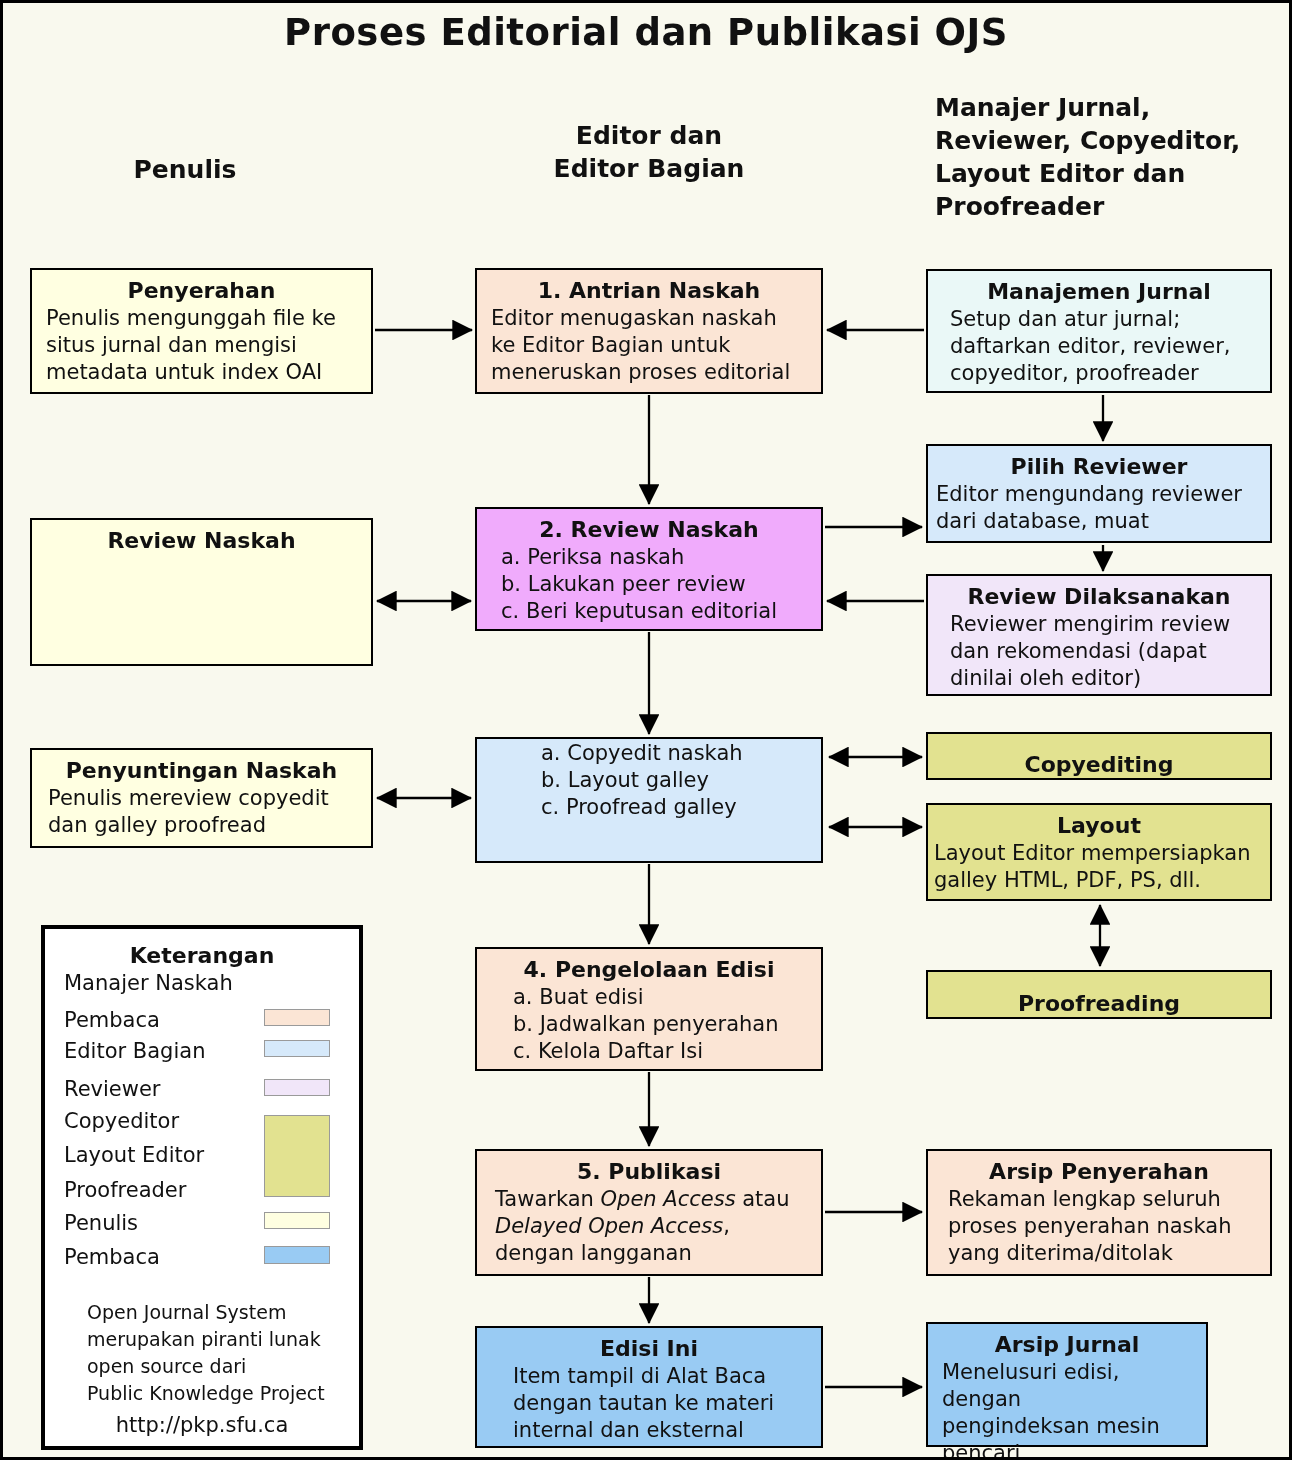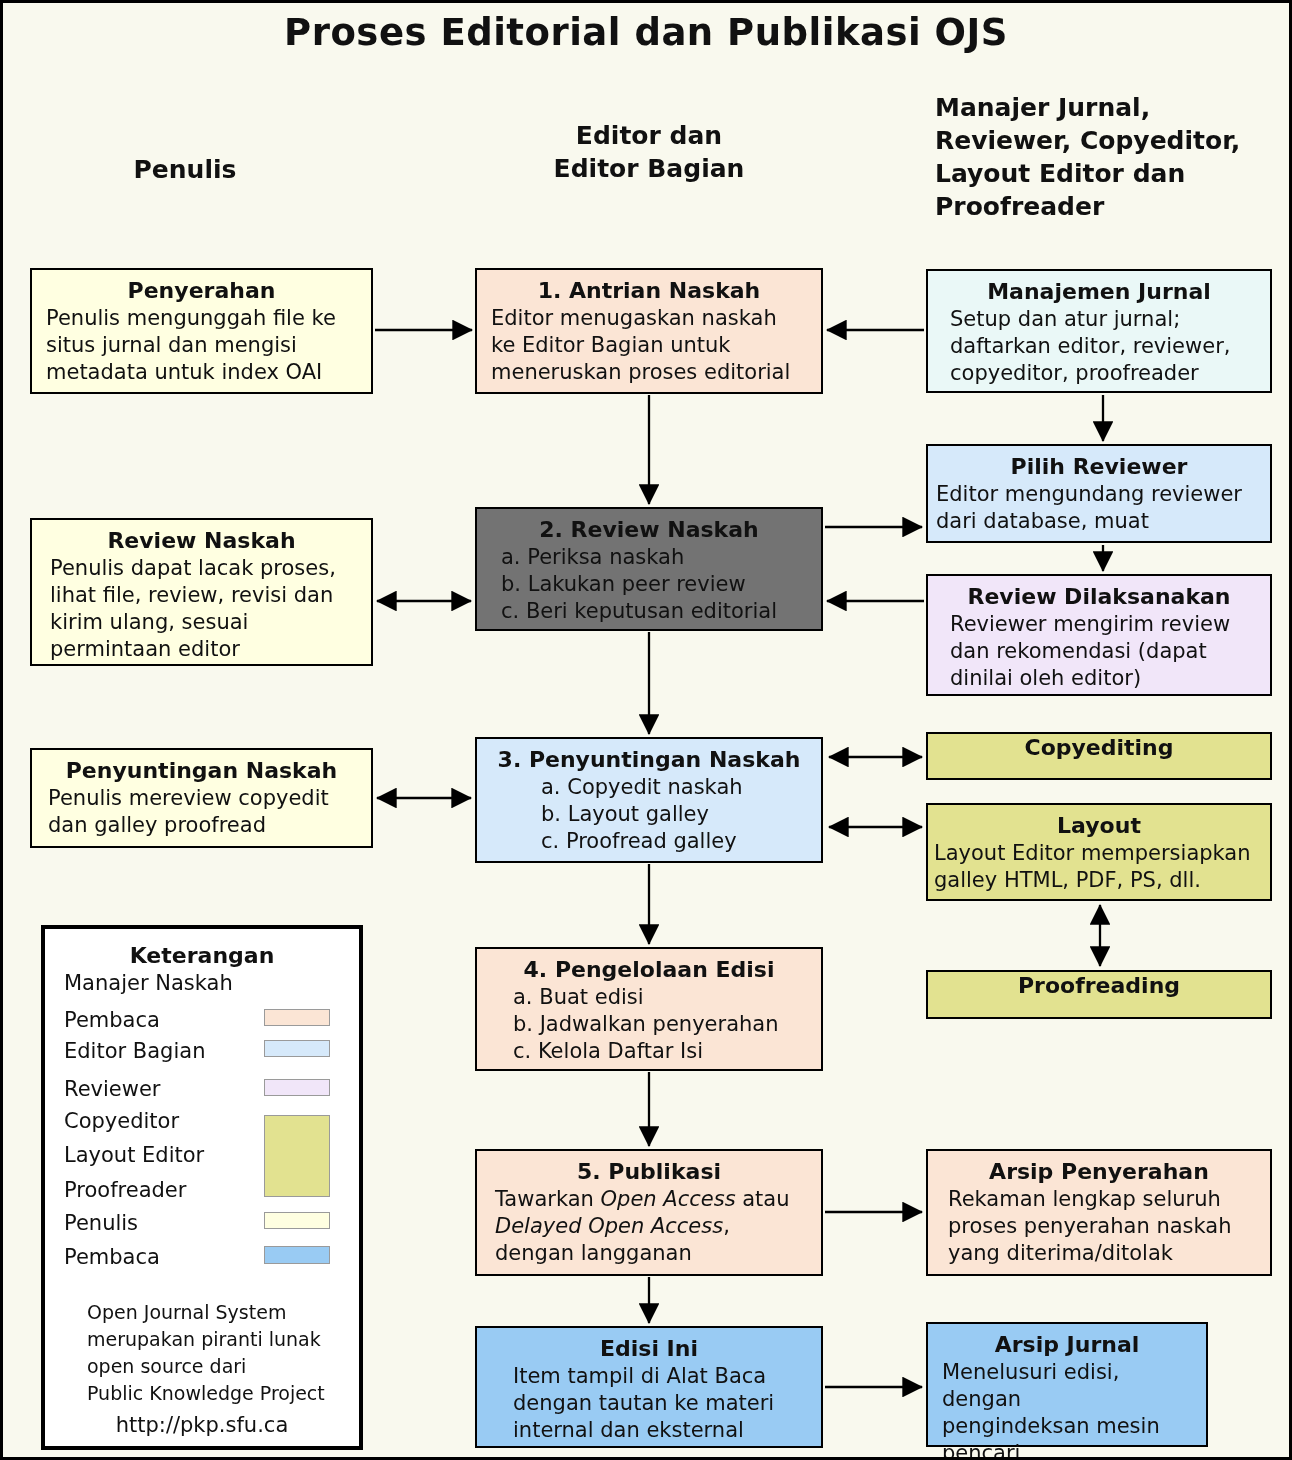--- a/index.html
+++ b/index.html
@@ -12,21 +12,21 @@
   .main-title{width:100%;top:8px;text-align:center;font-size:37px;font-weight:bold;letter-spacing:.5px;}
   .col-hdr{font-size:25px;font-weight:bold;line-height:33px;white-space:pre-line;}
   .hdr-left{left:27px;top:150px;width:310px;text-align:center;}
   .hdr-mid{left:472px;top:116px;width:348px;text-align:center;}
   .hdr-right{left:932px;top:88px;width:350px;text-align:left;}
   .box{
     position:absolute;box-sizing:border-box;border:2px solid #000;background:#fff;
   }
   .box-title{font-size:22px;font-weight:bold;text-align:center;padding-top:7px;line-height:27px;}
   .box-body{font-size:21px;line-height:27px;white-space:pre-line;padding:1px 6px 0 14px;}
-  .vcenter{display:flex;align-items:flex-start;justify-content:center;}
+  .vcenter{display:flex;align-items:flex-end;justify-content:center;}
   .vcenter .box-title{padding-top:0;}
   .pl8{padding-left:8px;}  .pl16{padding-left:16px;} .pl18{padding-left:18px;}
   .pl20{padding-left:20px;} .pl22{padding-left:22px;} .pl24{padding-left:24px;}
   .pl30{padding-left:36px;} .pl64{padding-left:64px;} .pl6{padding-left:6px;}
   svg.arrows{position:absolute;left:0;top:0;pointer-events:none;}
   svg.arrows line{stroke:#000;stroke-width:2.3px;}
   .legend{
     position:absolute;left:38px;top:922px;width:322px;height:525px;box-sizing:border-box;
     border:4px solid #000;background:#fff;
   }
@@ -53,48 +53,43 @@
 
   <div class="box" style="left: 27px; top: 265px; width: 343px; height: 126px; background-color: rgb(255, 255, 225);">
     <div class="box-title">Penyerahan</div>
     <div class="box-body">Penulis mengunggah file ke
 situs jurnal dan mengisi
 metadata untuk index OAI</div>
   </div>
 
   <div class="box" style="left: 27px; top: 515px; width: 343px; height: 148px; background-color: rgb(255, 255, 225);">
     <div class="box-title">Review Naskah</div>
-    <div class="box-body pl18">Penulis dapat lacak proses,
-lihat file, review, revisi dan
-kirim ulang, sesuai
-permintaan editor</div>
   </div>
 
   <div class="box" style="left: 27px; top: 745px; width: 343px; height: 100px; background-color: rgb(255, 255, 225);">
     <div class="box-title">Penyuntingan Naskah</div>
     <div class="box-body pl16">Penulis mereview copyedit
 dan galley proofread</div>
   </div>
 
   <div class="box" style="left: 472px; top: 265px; width: 348px; height: 126px; background-color: rgb(251, 229, 213);">
     <div class="box-title">1. Antrian Naskah</div>
     <div class="box-body">Editor menugaskan naskah
 ke Editor Bagian untuk
 meneruskan proses editorial</div>
   </div>
 
-  <div class="box" style="left: 472px; top: 504px; width: 348px; height: 124px; background-color: #737373;">
+  <div class="box" style="left: 472px; top: 504px; width: 348px; height: 124px; background-color: #f0abfc;">
     <div class="box-title">2. Review Naskah</div>
     <div class="box-body pl24">a. Periksa naskah
 b. Lakukan peer review
 c. Beri keputusan editorial</div>
   </div>
 
   <div class="box" style="left: 472px; top: 734px; width: 348px; height: 126px; background-color: rgb(214, 233, 250);">
-    <div class="box-title">3. Penyuntingan Naskah</div>
     <div class="box-body pl64">a. Copyedit naskah
 b. Layout galley
 c. Proofread galley</div>
   </div>
 
   <div class="box" style="left: 472px; top: 944px; width: 348px; height: 124px; background-color: rgb(251, 229, 213);">
     <div class="box-title">4. Pengelolaan Edisi</div>
     <div class="box-body pl30">a. Buat edisi
 b. Jadwalkan penyerahan
 c. Kelola Daftar Isi</div>

